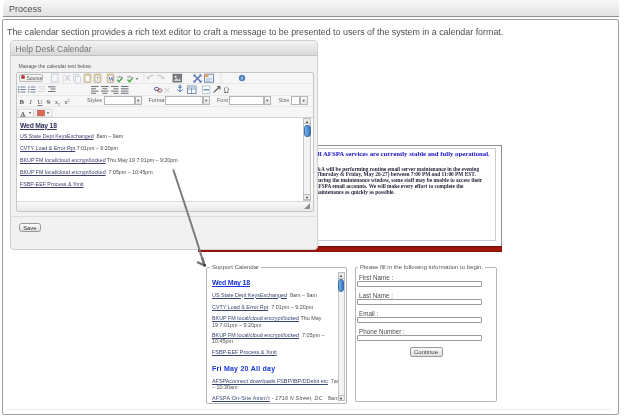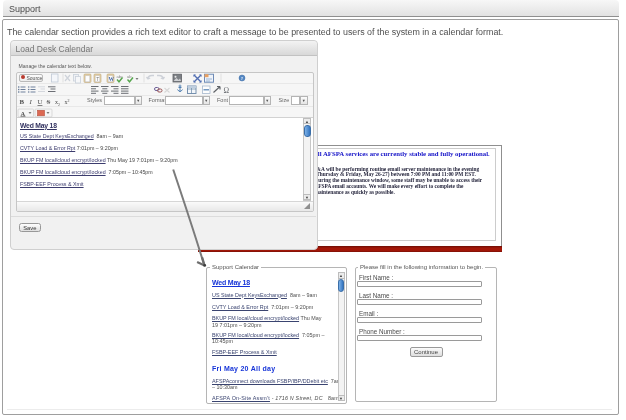--- a/index.html
+++ b/index.html
@@ -50,21 +50,21 @@
 .tlbl{position:absolute;font-size:5.5px;color:#666;white-space:nowrap;}
 .tsel{position:absolute;height:9px;background:#fff;border:1px solid #b4b4b4;}
 .tselbtn{position:absolute;width:7.5px;height:9px;background:linear-gradient(#fcfcfc,#e4e4e4);border:1px solid #b4b4b4;font-size:4px;color:#555;text-align:center;line-height:8px;}
 .trowline{position:absolute;left:16.5px;width:296px;height:0;border-top:1px solid #e8e8e8;}
 #savebtn{left:19px;top:222.5px;width:21.5px;height:9px;border:1px solid #989898;border-radius:2.5px;background:linear-gradient(#fdfdfd,#dfdfdf);font-size:5.8px;color:#333;text-align:center;line-height:8px;}
 #paneldiv{left:11px;top:216.4px;width:305px;height:0;border-top:1px solid #dcdcdc;}
 </style>
 </head>
 <body>
 <div class="abs" id="topbar">
-    <span>Support</span>
+    <span>Process</span>
   </div>
 <div class="abs" id="contentbox"></div>
 <div class="abs" id="para">The calendar section provides a rich text editor to craft a message to be presented to users of the system in a calendar format.</div>
 <div class="abs" id="hr2"></div>
 
 <div class="abs" id="afspabox"></div>
 <div class="abs" id="afspainner"></div>
 <div class="abs" id="afspatitle">All AFSPA services are currently stable and fully operational.</div>
 <div class="abs" id="afspabody">I&amp;A will be performing routine email server maintenance in the evening<br>
 (Thursday &amp; Friday, May 26-27) between 7:00 PM and 11:00 PM EST.<br>
@@ -97,21 +97,21 @@
 <div class="flabel" style="top:292.2px;">Last Name :</div>
 <div class="finput" style="top:298.5px;"></div>
 <div class="flabel" style="top:310.2px;">Email :</div>
 <div class="finput" style="top:316.5px;"></div>
 <div class="flabel" style="top:328.2px;">Phone Number :</div>
 <div class="finput" style="top:334.5px;"></div>
 <div class="abs" id="continue">Continue</div>
 
 <div class="abs" id="panel">
   <div id="panelhead">
-      <span>Load Desk Calendar</span>
+      <span>Help Desk Calendar</span>
     </div>
 </div>
 <div class="abs" id="manage">Manage the calendar text below.</div>
 <div class="abs" id="editor"></div>
 <div class="trowline" style="top:83px;"></div>
 <div class="trowline" style="top:94.5px;"></div>
 <div class="trowline" style="top:106px;"></div>
 <div class="abs" id="edcontent"></div>
 <div class="abs" id="edpath"></div>
 <div id="toolbar">

